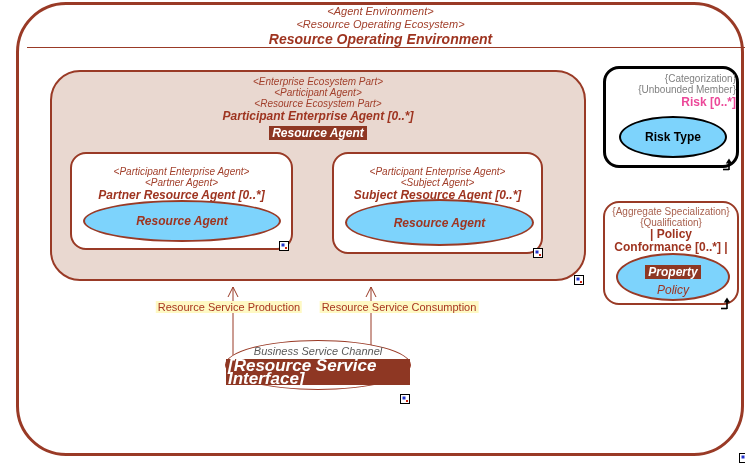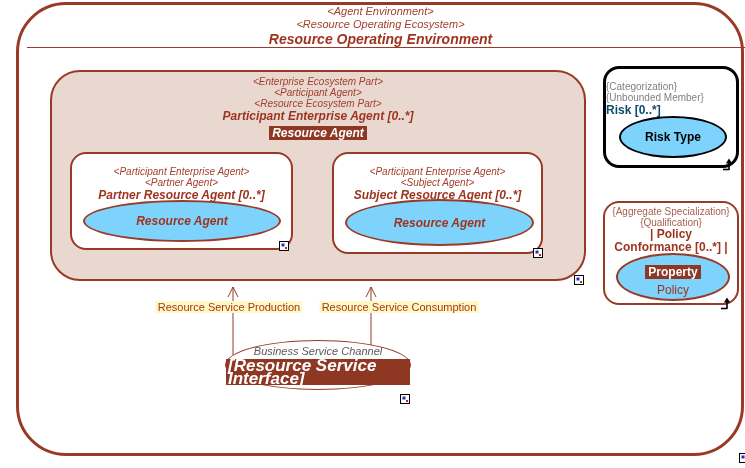--- a/index.html
+++ b/index.html
@@ -43,36 +43,36 @@
     background: #7dd3fc; display: flex; flex-direction: column; align-items: center; justify-content: center;
   }
   .partner-oval { left: 11px; top: 46px; width: 198px; height: 42px; }
   .subject-oval { left: 11px; top: 45px; width: 189px; height: 47px; }
   .oval-label { font-size: 12px; font-style: italic; font-weight: bold; color: #9e3420; }
 
   
   .risk-box {
     position: absolute; left: 595px; top: 66px; width: 136px; height: 102px;
     background: #ffffff; border: 3px solid #000000; border-radius: 16px;
-    text-align: left; padding-top: 12px; color: #000;
+    text-align: right; padding-top: 4px; color: #000;
   }
   .stereo-gray { font-size: 10px; color: #808080; line-height: 11px; }
-  .risk-name { font-size: 12px; font-weight: bold; color: #0c4a6e; line-height: 14px; }
+  .risk-name { font-size: 12px; font-weight: bold; color: #ec4899; line-height: 14px; }
   .risk-oval { left: 13px; top: 47px; width: 108px; height: 42px; border: 2px solid #000000; }
   .risk-oval-label { font-size: 12px; font-weight: bold; color: #000000; }
 
   
   .policy-box {
     position: absolute; left: 595px; top: 201px; width: 136px; height: 104px;
     background: #ffffff; border: 2px solid #993a26; border-radius: 16px;
     text-align: center; padding-top: 3px;
   }
   .stereo-red { font-size: 10px; color: #a8604e; line-height: 11px; }
   .policy-name { font-size: 12px; font-weight: bold; color: #9e3420; line-height: 13px; padding: 0 6px; }
-  .policy-oval { left: 11px; top: 50px; width: 114px; height: 48px; justify-content: flex-start; padding-top: 12px; }
+  .policy-oval { left: 11px; top: 50px; width: 114px; height: 48px; justify-content: flex-start; padding-top: 12px; font-style: italic; }
   .policy-tag {
     display: inline-block; background: #8e3723; color: #ffffff;
     font-size: 12px; font-weight: bold; line-height: 14px; padding: 0 3px; margin-top: -2px;
   }
   .policy-oval-label { font-size: 12px; color: #9e3420; margin-top: 4px; }
 
   
   .arrows-svg { position: absolute; left: 0; top: 0; width: 745px; height: 468px; pointer-events: none; }
   .conn-label {
     position: absolute; transform: translateX(-50%);

